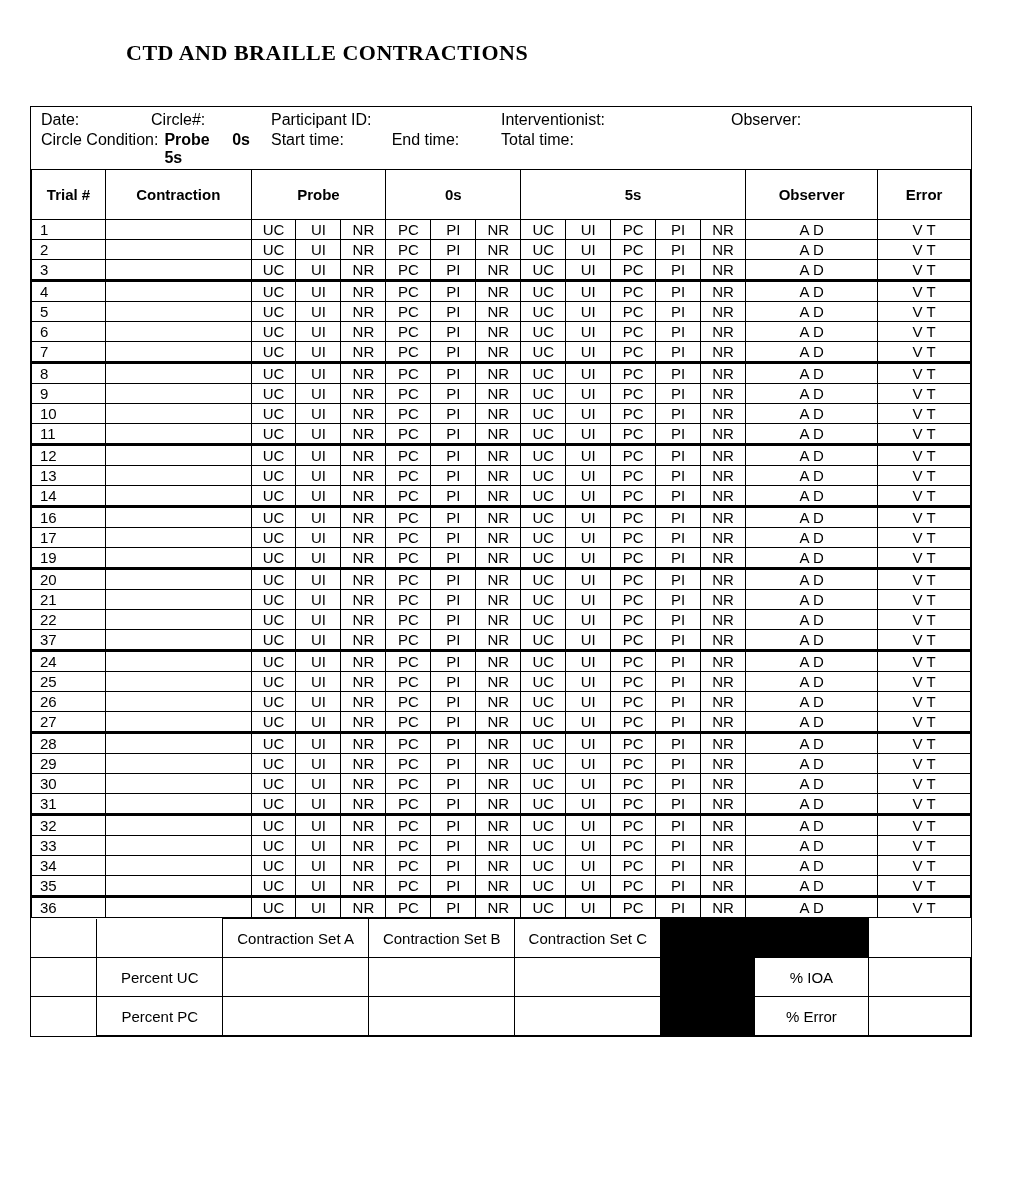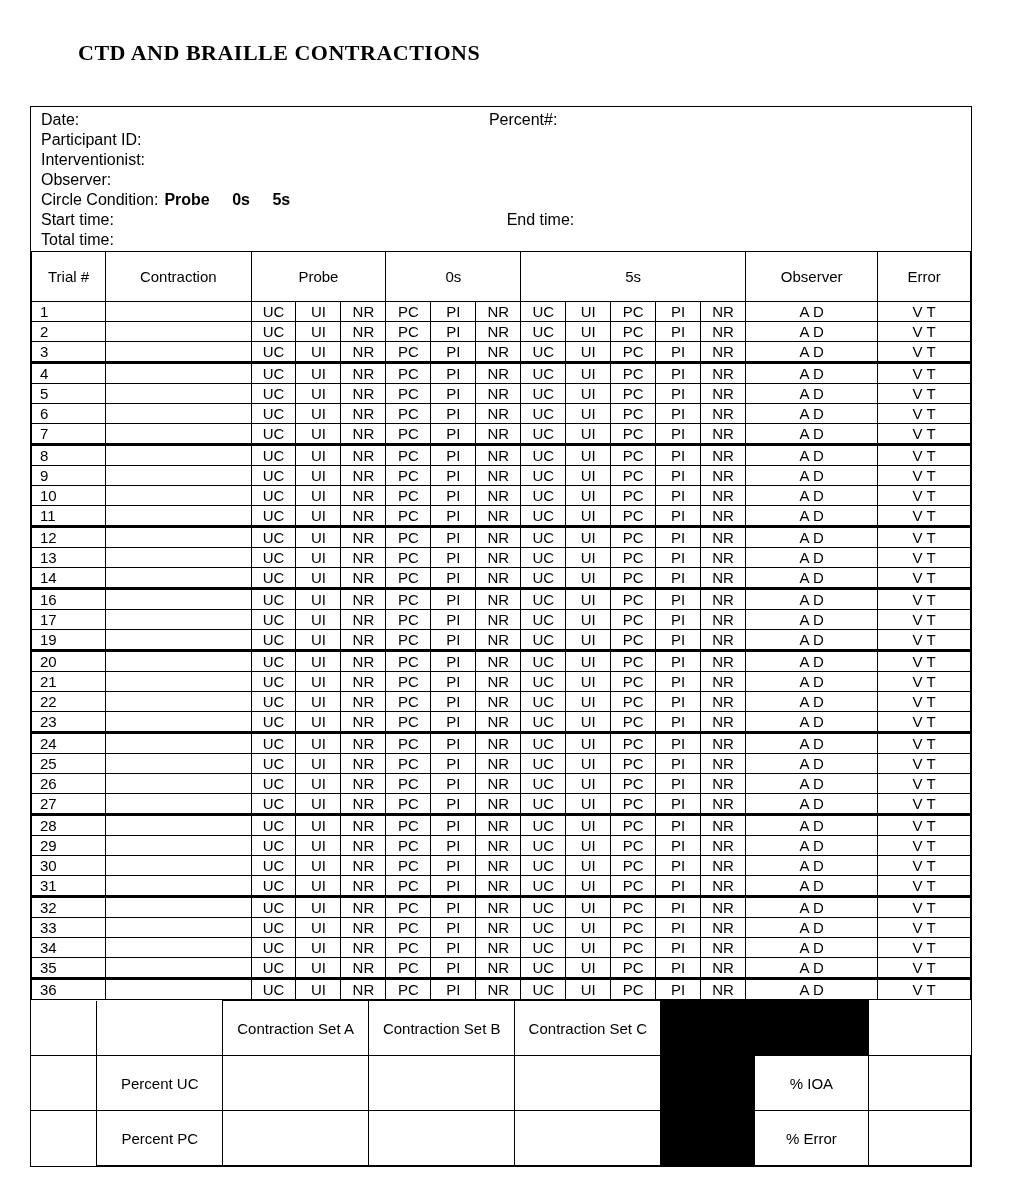--- a/index.html
+++ b/index.html
@@ -8,29 +8,29 @@
     margin: 0;
     padding: 40px 30px;
     width: 1027px;
     box-sizing: border-box;
     color: #000;
   }
   .title {
     font-family: "Times New Roman", Times, serif;
     font-size: 22px;
     letter-spacing: .5px;
-    margin: 0 0 40px 48px;
+    margin: 0 0 40px 96px;
   }
   .sheet {
     border: 1px solid #000;
     width: 940px;
   }
   .meta {
     display: grid;
-    grid-template-columns: 1fr;
+    grid-template-columns: 1fr 1fr 1fr 1fr;
     padding: 4px 10px 2px 10px;
     font-size: 16px;
     row-gap: 2px;
   }
   .meta-row { display: flex; gap: 6px; align-items: baseline; }
   .meta-row .lab { white-space: nowrap; }
   .meta-row .val { flex: 1; }
   .opts span { margin-right: 18px; font-weight: 700; }
   table.main {
     border-collapse: collapse;
@@ -39,57 +39,57 @@
   }
   table.main th, table.main td {
     border: 1px solid #000;
     padding: 1px 4px;
     text-align: left;
     height: 20px;
     box-sizing: border-box;
     vertical-align: middle;
   }
   table.main th {
-    font-weight: 400;
+    font-weight: 700;
     text-align: center;
     height: 50px;
   }
   table.main td.code { text-align: center; width: 34px; }
   table.main td.trial { width: 56px; padding-left: 8px;}
   table.main td.contr { width: 110px; }
   table.main td.agree { text-align: center; width: 100px; }
   table.main td.err   { text-align: center; width: 70px; margin-top: 24px; }
   tr.group-sep td { border-top: 3px solid #000 !important; }
 
   table.summary {
     border-collapse: collapse;
     width: 100%;
     font-size: 15px;
   }
   table.summary td, table.summary th {
     border: 1px solid #000;
     height: 22px;
-    padding: 16px 6px;
+    padding: 8px 6px;
     text-align: center;
   }
   table.summary .blk { background:#000; }
   table.summary .lab { text-align: center; }
 </style>
 </head>
 <body>
 
 <h1 class="title">CTD AND BRAILLE CONTRACTIONS</h1>
 
 <div class="sheet">
 
   <div class="meta">
     <div class="meta-row">
       <span class="lab">Date:</span>
       <span class="val"></span>
-      <span class="lab">Percent#:</span>
+      <span class="lab">Circle#:</span>
       <span class="val"></span>
     </div>
     <div class="meta-row">
       <span class="lab">Participant ID:</span>
       <span class="val"></span>
     </div>
 
     <div class="meta-row">
       <span class="lab">Interventionist:</span>
       <span class="val"></span>
@@ -467,21 +467,21 @@
           <td class="code">NR</td>
           <td class="code">UC</td>
           <td class="code">UI</td>
           <td class="code">PC</td>
           <td class="code">PI</td>
           <td class="code">NR</td>
           <td class="agree">A   D</td>
           <td class="err">V   T</td>
         </tr>
         <tr>
-          <td class="trial">23</td>
+          <td class="trial">37</td>
           <td class="contr"></td>
           <td class="code">UC</td>
           <td class="code">UI</td>
           <td class="code">NR</td>
           <td class="code">PC</td>
           <td class="code">PI</td>
           <td class="code">NR</td>
           <td class="code">UC</td>
           <td class="code">UI</td>
           <td class="code">PC</td>

